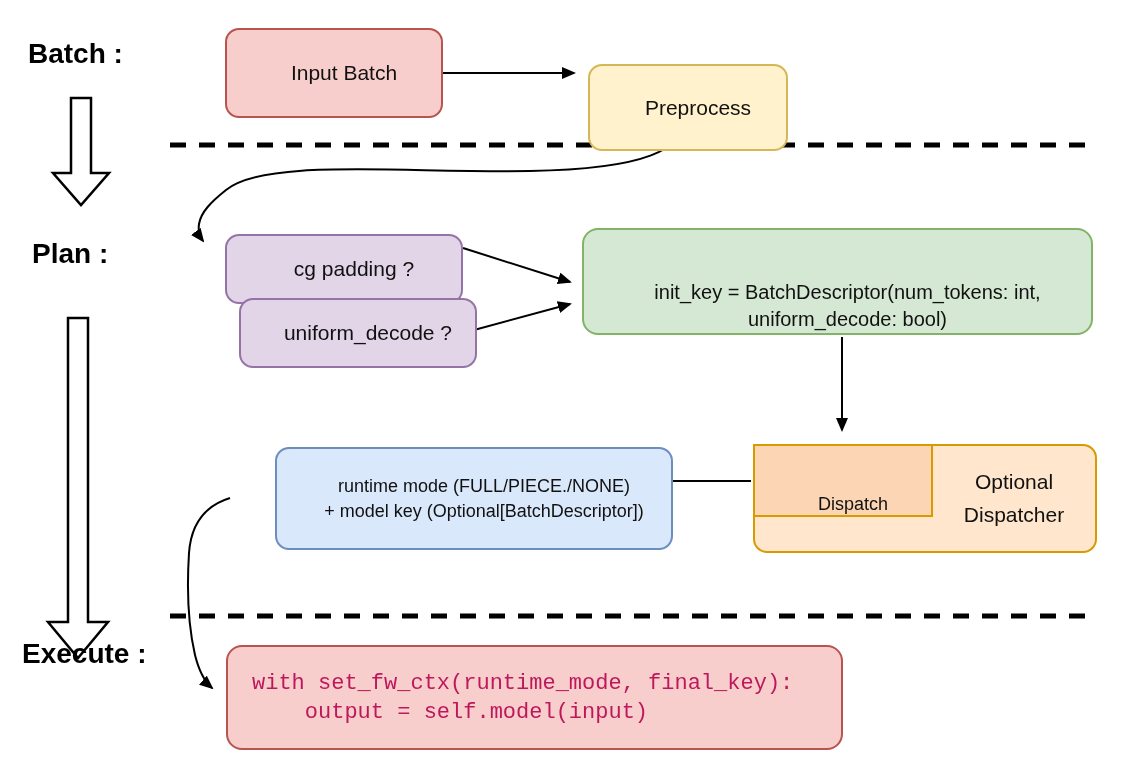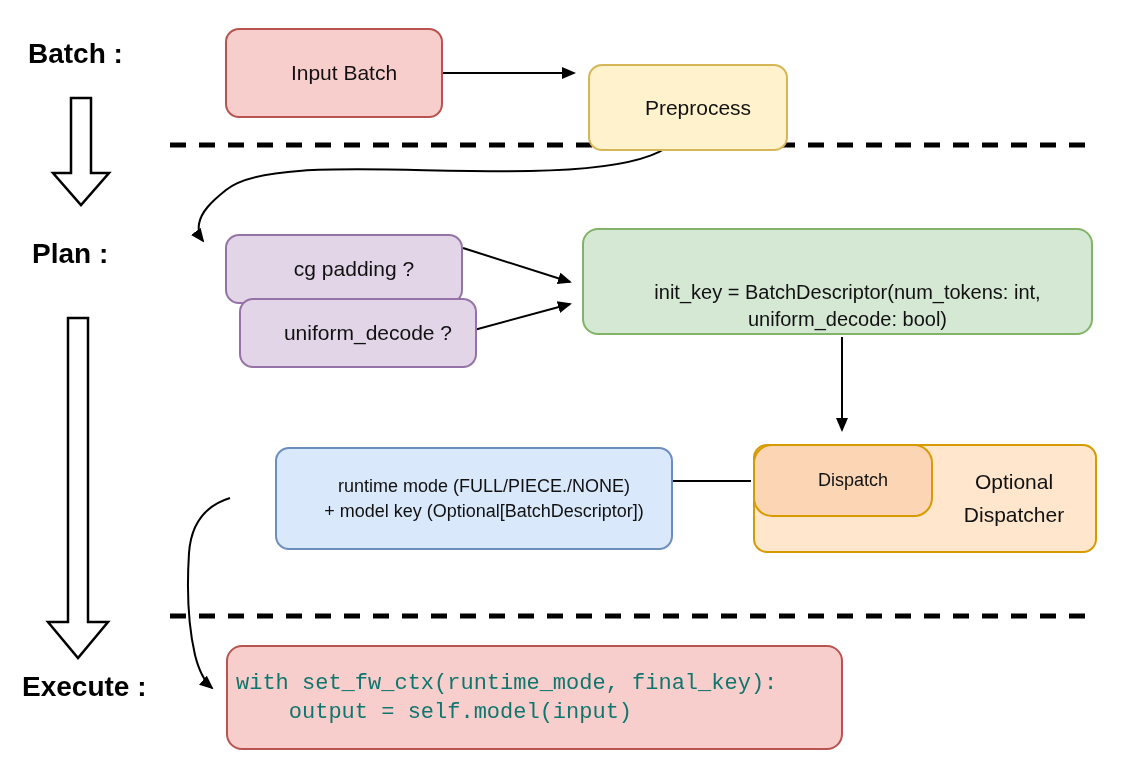--- a/index.html
+++ b/index.html
@@ -27,22 +27,22 @@
   .fs20{font-size:20px;line-height:27px;}
   .fs18{font-size:18px;line-height:25px;}
   .dispatch-label{font-size:18px;}
   .cuda-label{
     position:absolute;z-index:2;
     font-size:21px;line-height:33px;color:#111;text-align:center;
   }
   .code-node{
     align-items:flex-start;justify-content:center;
     font-family:"Liberation Mono", monospace;
-    font-size:22px;line-height:29px;color:#0f766e;
-    padding-left:8px;text-align:left;border-radius:16px;
+    font-size:22px;line-height:29px;color:#be185d;
+    padding-left:24px;text-align:left;border-radius:16px;
   }
   .green-node{border-radius:16px;}
 </style>
 </head>
 <body>
 
 <div class="canvas">
 
   <svg class="layer" width="1142" height="770" viewBox="0 0 1142 770">
     <defs>
@@ -63,21 +63,21 @@
     <path d="M 463 248 L 570 282" stroke="#000" stroke-width="2" fill="none" marker-end="url(#arrow)"></path>
     <path d="M 463 333 L 570 304" stroke="#000" stroke-width="2" fill="none" marker-end="url(#arrow)"></path>
     <path d="M 842 337 L 842 430" stroke="#000" stroke-width="2" fill="none" marker-end="url(#arrow)"></path>
     <path d="M 751 481 L 640 481" stroke="#000" stroke-width="2" fill="none" marker-end="url(#arrow)"></path>
     <path d="M 230 498 C 204 506, 191 525, 189 553 C 187 585, 188 625, 195 655
              C 199 671, 205 682, 212 688" stroke="#000" stroke-width="2" fill="none" marker-end="url(#arrow)"></path>
   </svg>
 
   <div class="section-label" style="left:28px;top:38px;">Batch :</div>
   <div class="section-label" style="left:32px;top:238px;">Plan :</div>
-  <div class="section-label" style="left:22px;top:671px;">Execute :</div>
+  <div class="section-label" style="left:22px;top:638px;">Execute :</div>
 
   <div class="node fs21" style="left: 225px; top: 28px; width: 218px; height: 90px; background-color: rgb(248, 206, 204); border-color: rgb(184, 84, 80);">
     <span class="ln">Input Batch</span>
   </div>
 
   <div class="node fs21" style="left: 588px; top: 28px; width: 200px; height: 87px; background-color: rgb(255, 242, 204); border-color: rgb(214, 182, 86); margin-top: 36px;">
     <span class="ln">Preprocess</span>
   </div>
 
   <div class="node fs21" style="left: 225px; top: 210px; width: 238px; height: 70px; background-color: rgb(225, 213, 231); border-color: rgb(150, 115, 166); margin-top: 24px;">
@@ -87,21 +87,21 @@
   <div class="node fs21" style="left: 239px; top: 298px; width: 238px; height: 70px; background-color: rgb(225, 213, 231); border-color: rgb(150, 115, 166);">
     <span class="ln">uniform_decode ?</span>
   </div>
 
   <div class="node fs20 green-node" style="left: 582px; top: 228px; width: 511px; height: 107px; background-color: rgb(213, 232, 212); border-color: rgb(130, 179, 102); justify-content: flex-end;">
     <span class="ln">init_key = BatchDescriptor(num_tokens: int,</span>
     <span class="ln">uniform_decode: bool)</span>
   </div>
 
   <div class="node" style="left: 753px; top: 444px; width: 344px; height: 109px; background-color: rgb(255, 230, 204); border-color: rgb(215, 155, 0);"></div>
-  <div class="node dispatch-label" style="left: 753px; top: 444px; width: 180px; height: 73px; border-radius: 19px; background-color: rgb(252, 213, 181); border-color: rgb(215, 155, 0);">
+  <div class="node dispatch-label" style="left: 753px; top: 444px; width: 180px; height: 73px; border-radius: 0; background-color: rgb(252, 213, 181); border-color: rgb(215, 155, 0); justify-content: flex-end;">
     <span class="ln">Dispatch</span>
   </div>
   <div class="cuda-label" style="left:933px;top:465px;width:162px;">
     <span class="ln">Optional</span>
     <span class="ln">Dispatcher</span>
   </div>
 
   <div class="node fs18" style="left: 228px; top: 447px; width: 398px; height: 103px; background-color: rgb(218, 232, 252); border-color: rgb(108, 142, 191); margin-left: 47px;">
     <span class="ln">runtime mode (FULL/PIECE./NONE)</span>
     <span class="ln">+ model key (Optional[BatchDescriptor])</span>

